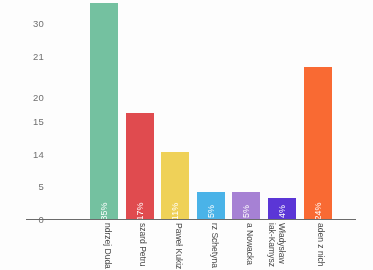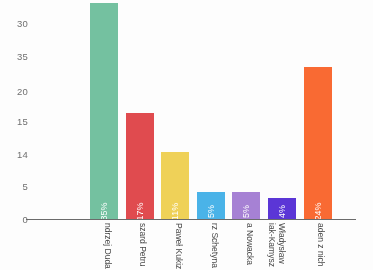--- a/index.html
+++ b/index.html
@@ -21,21 +21,21 @@
     position:absolute;
     left:48px;
     top:0px;
     width:285px;
     height:219px;
   }
   
   .ytick{
     position:absolute;
     right:100%;
-    margin-right:20px;
+    margin-right:4px;
     transform:translateY(-50%);
     font-size:9.5px;
     color:#6f6f6f;
     white-space:nowrap;
     letter-spacing:0.2px;
   }
   
   .axis-line{
     position:absolute;
     left:26px;
@@ -103,22 +103,22 @@
 <body>
 
 <div id="chart-root">
 
   <div class="plot-area">
     <div id="yticks">
         <div class="ytick" style="top: 219px;">0</div>
         <div class="ytick" style="top: 186.313px;">5</div>
         <div class="ytick" style="top: 153.627px;">14</div>
         <div class="ytick" style="top: 120.94px;">15</div>
-        <div class="ytick" style="top: 91px;">20</div>
-        <div class="ytick" style="top: 55.5672px;">35</div>
+        <div class="ytick" style="top: 97px;">20</div>
+        <div class="ytick" style="top: 55.5672px;">21</div>
         <div class="ytick" style="top: 22.8806px;">30</div>
       </div>
     <div class="bars" id="bars">
         <div class="bar-slot" style="left: 42px; width: 28px;">
           <div class="bar" title="ndrzej Duda 35%" style="height: 215.731px; background: rgb(116, 193, 160);">
             <span class="bar-pct" style="color: rgb(255, 255, 255);">35%</span>
           </div>
         </div>
         <div class="bar-slot" style="left: 77.6px; width: 28px;">
           <div class="bar" title="szard Petru 17%" style="height: 105.904px; background: rgb(224, 75, 79);">

